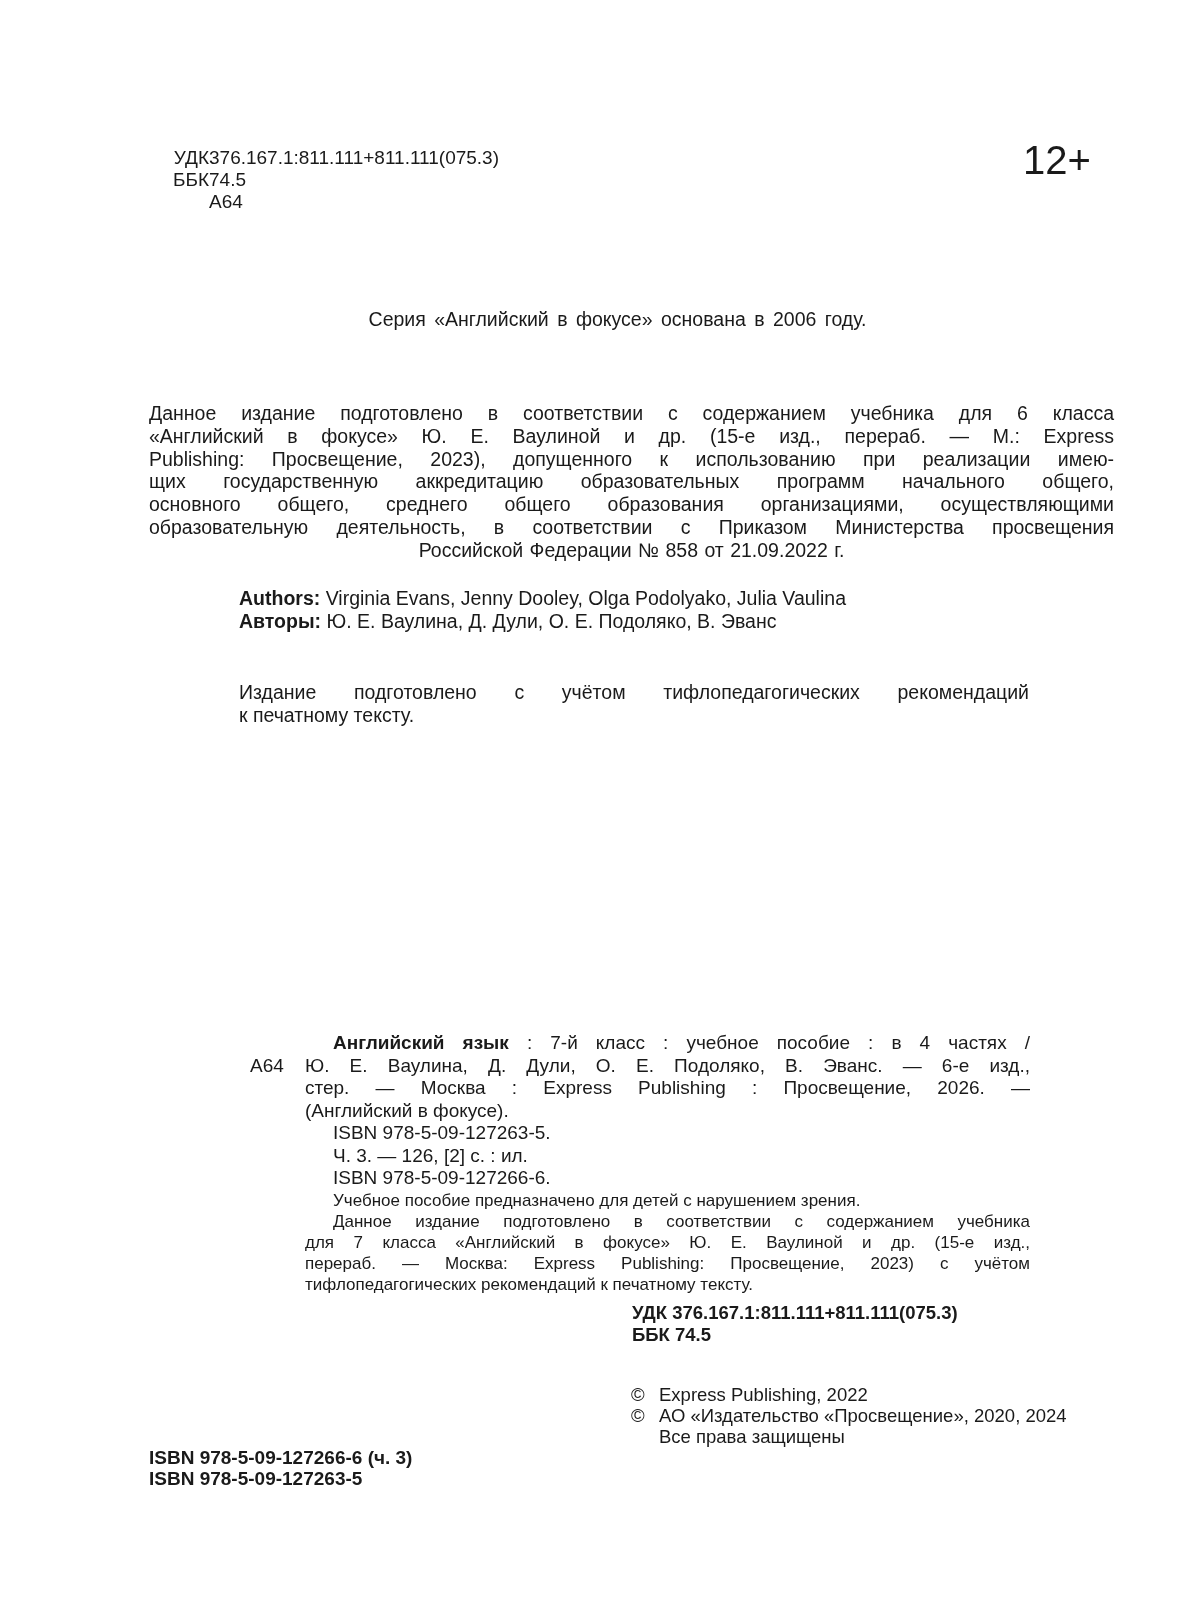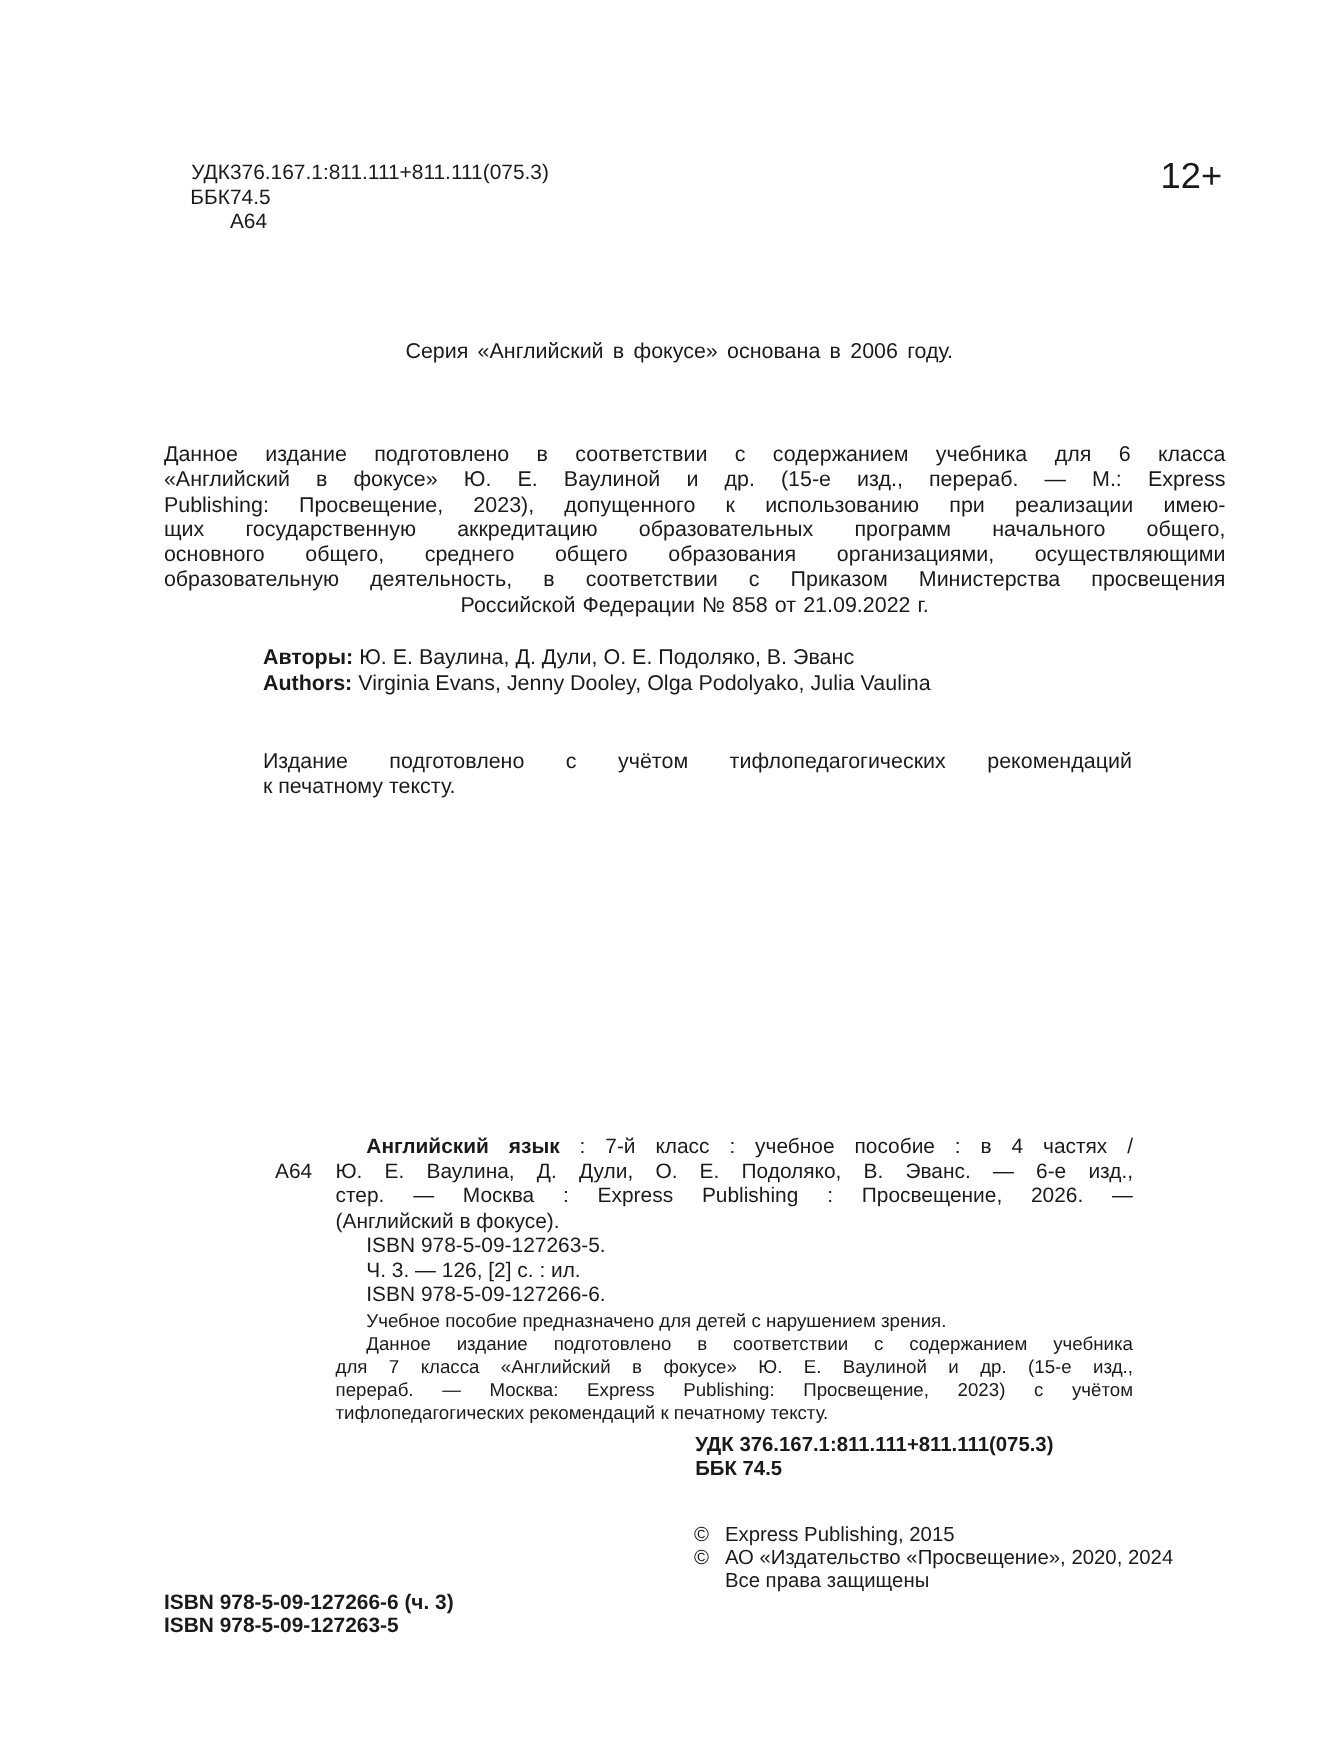--- a/index.html
+++ b/index.html
@@ -9,21 +9,21 @@
     font-family: "Liberation Sans", "DejaVu Sans", sans-serif;
   }
   .abs { position: absolute; }
 
   
   .classif { left: 149px; top: 147px; font-size: 19px; line-height: 22px; }
   .classif .row { display: flex; text-align: right; }
   .classif .lbl { width: 60px; display: inline-block; }
   .classif .val { display: inline-block; }
 
-  .age { left: 1055px; top: 142px; font-size: 33px; line-height: 36px; }
+  .age { left: 1023px; top: 142px; font-size: 40px; line-height: 36px; }
 
   .series { left: 0; width: 1200px; top: 307px; text-align: center; font-size: 19.5px; line-height: 24px; word-spacing: 3px; }
   .series span { margin-left: 35px; }
 
   .para1 {
     left: 149px; top: 402px; width: 965px;
     font-size: 19.5px; line-height: 22.8px;
     text-align: justify; text-align-last: center;
     word-spacing: 1px;
   }
@@ -85,26 +85,26 @@
   <span class="line">«Английский в фокусе» Ю. Е. Ваулиной и др. (15-е изд., перераб. — М.: Express</span>
   <span class="line">Publishing: Просвещение, 2023), допущенного к использованию при реализации имею-</span>
   <span class="line">щих государственную аккредитацию образовательных программ начального общего,</span>
   <span class="line">основного общего, среднего общего образования организациями, осуществляющими</span>
   <span class="line">образовательную деятельность, в соответствии с Приказом Министерства просвещения</span>
   <span class="line last">Российской Федерации № 858 от 21.09.2022 г.</span>
 </div>
 
 <div class="abs authors">
   <div>
+    <b>Authors:</b>
+    <span>Virginia Evans, Jenny Dooley, Olga Podolyako, Julia Vaulina</span>
+  </div>
+  <div>
     <b>Авторы:</b>
     <span>Ю. Е. Ваулина, Д. Дули, О. Е. Подоляко, В. Эванс</span>
-  </div>
-  <div>
-    <b>Authors:</b>
-    <span>Virginia Evans, Jenny Dooley, Olga Podolyako, Julia Vaulina</span>
   </div>
 </div>
 
 <div class="abs tiflo">
   <span class="line">Издание подготовлено с учётом тифлопедагогических рекомендаций</span>
   <span class="line last">к печатному тексту.</span>
 </div>
 
 <div class="abs card">
   <span class="mark">А64</span>
@@ -130,16 +130,16 @@
   <div>УДК 376.167.1:811.111+811.111(075.3)</div>
   <div>ББК 74.5</div>
 </div>
 
 <div class="abs isbn-bottom">
   <div>ISBN 978-5-09-127266-6 (ч. 3)</div>
   <div>ISBN 978-5-09-127263-5</div>
 </div>
 
 <div class="abs copyright">
-  <div class="row"><span class="sym">©</span><span>Express Publishing, 2015</span></div>
+  <div class="row"><span class="sym">©</span><span>Express Publishing, 2022</span></div>
   <div class="row"><span class="sym">©</span><span>АО «Издательство «Просвещение», 2020, 2024</span></div>
   <div class="row indent">Все права защищены</div>
 </div>
 
 </body></html>

